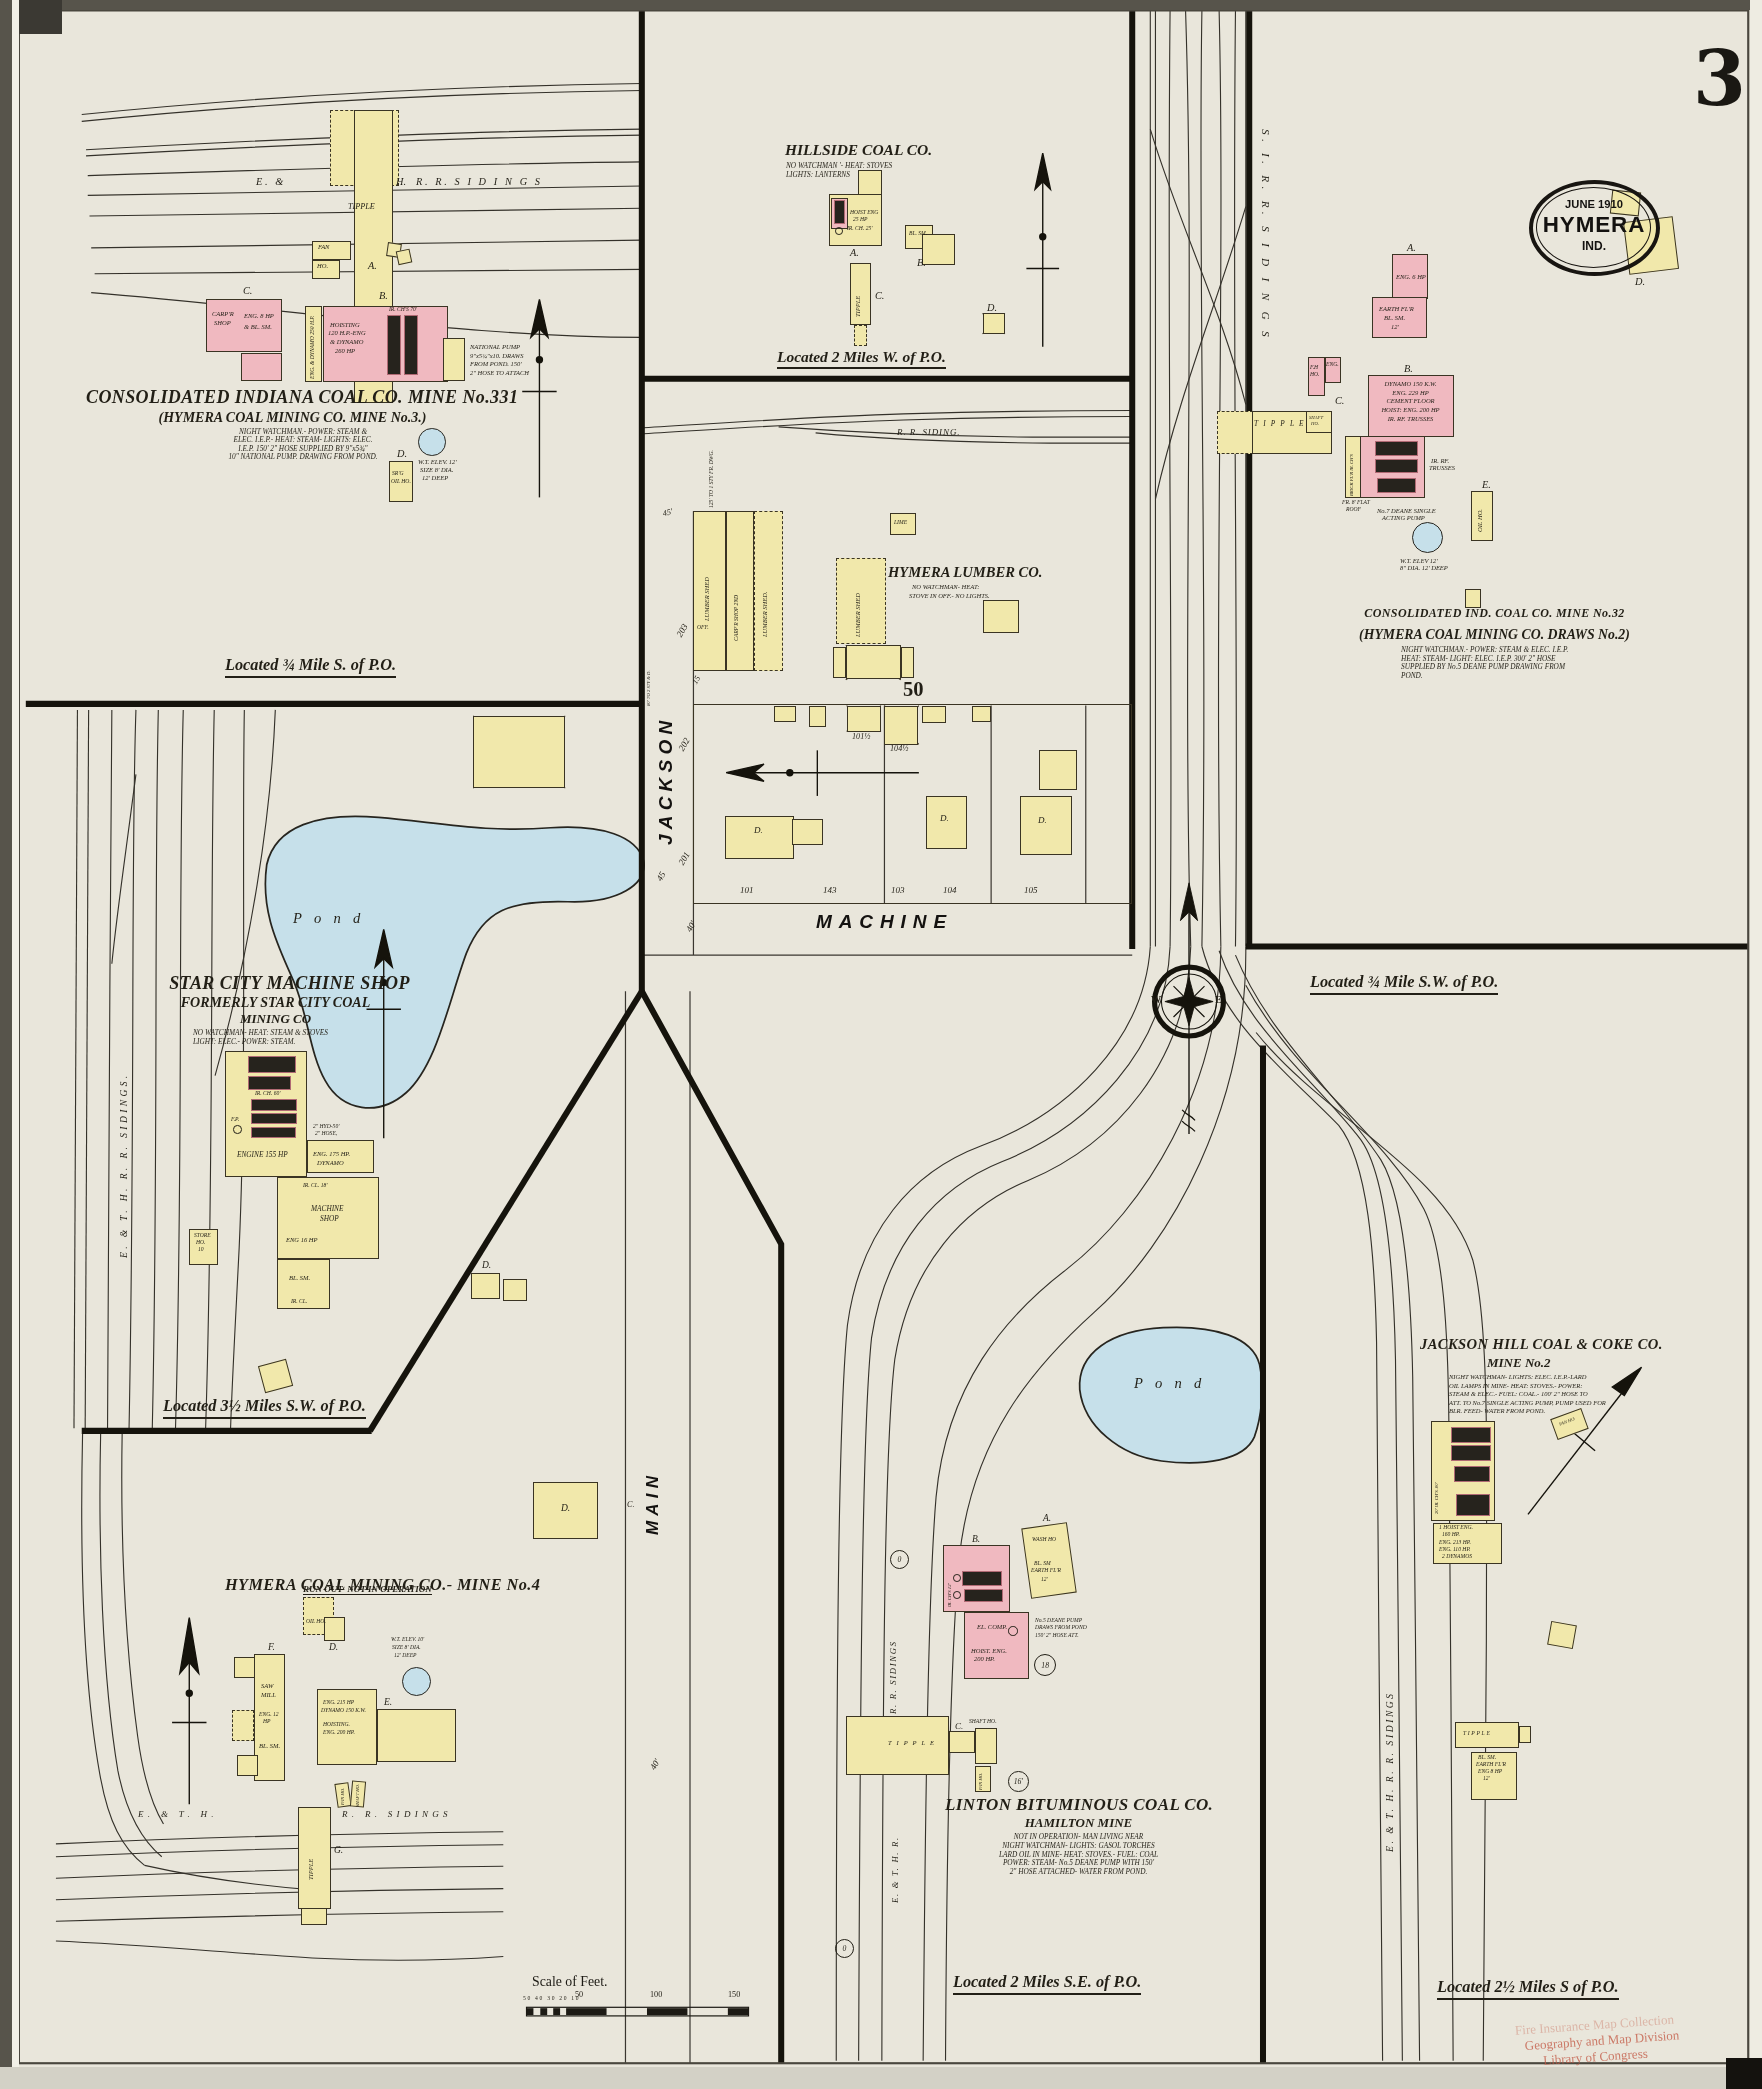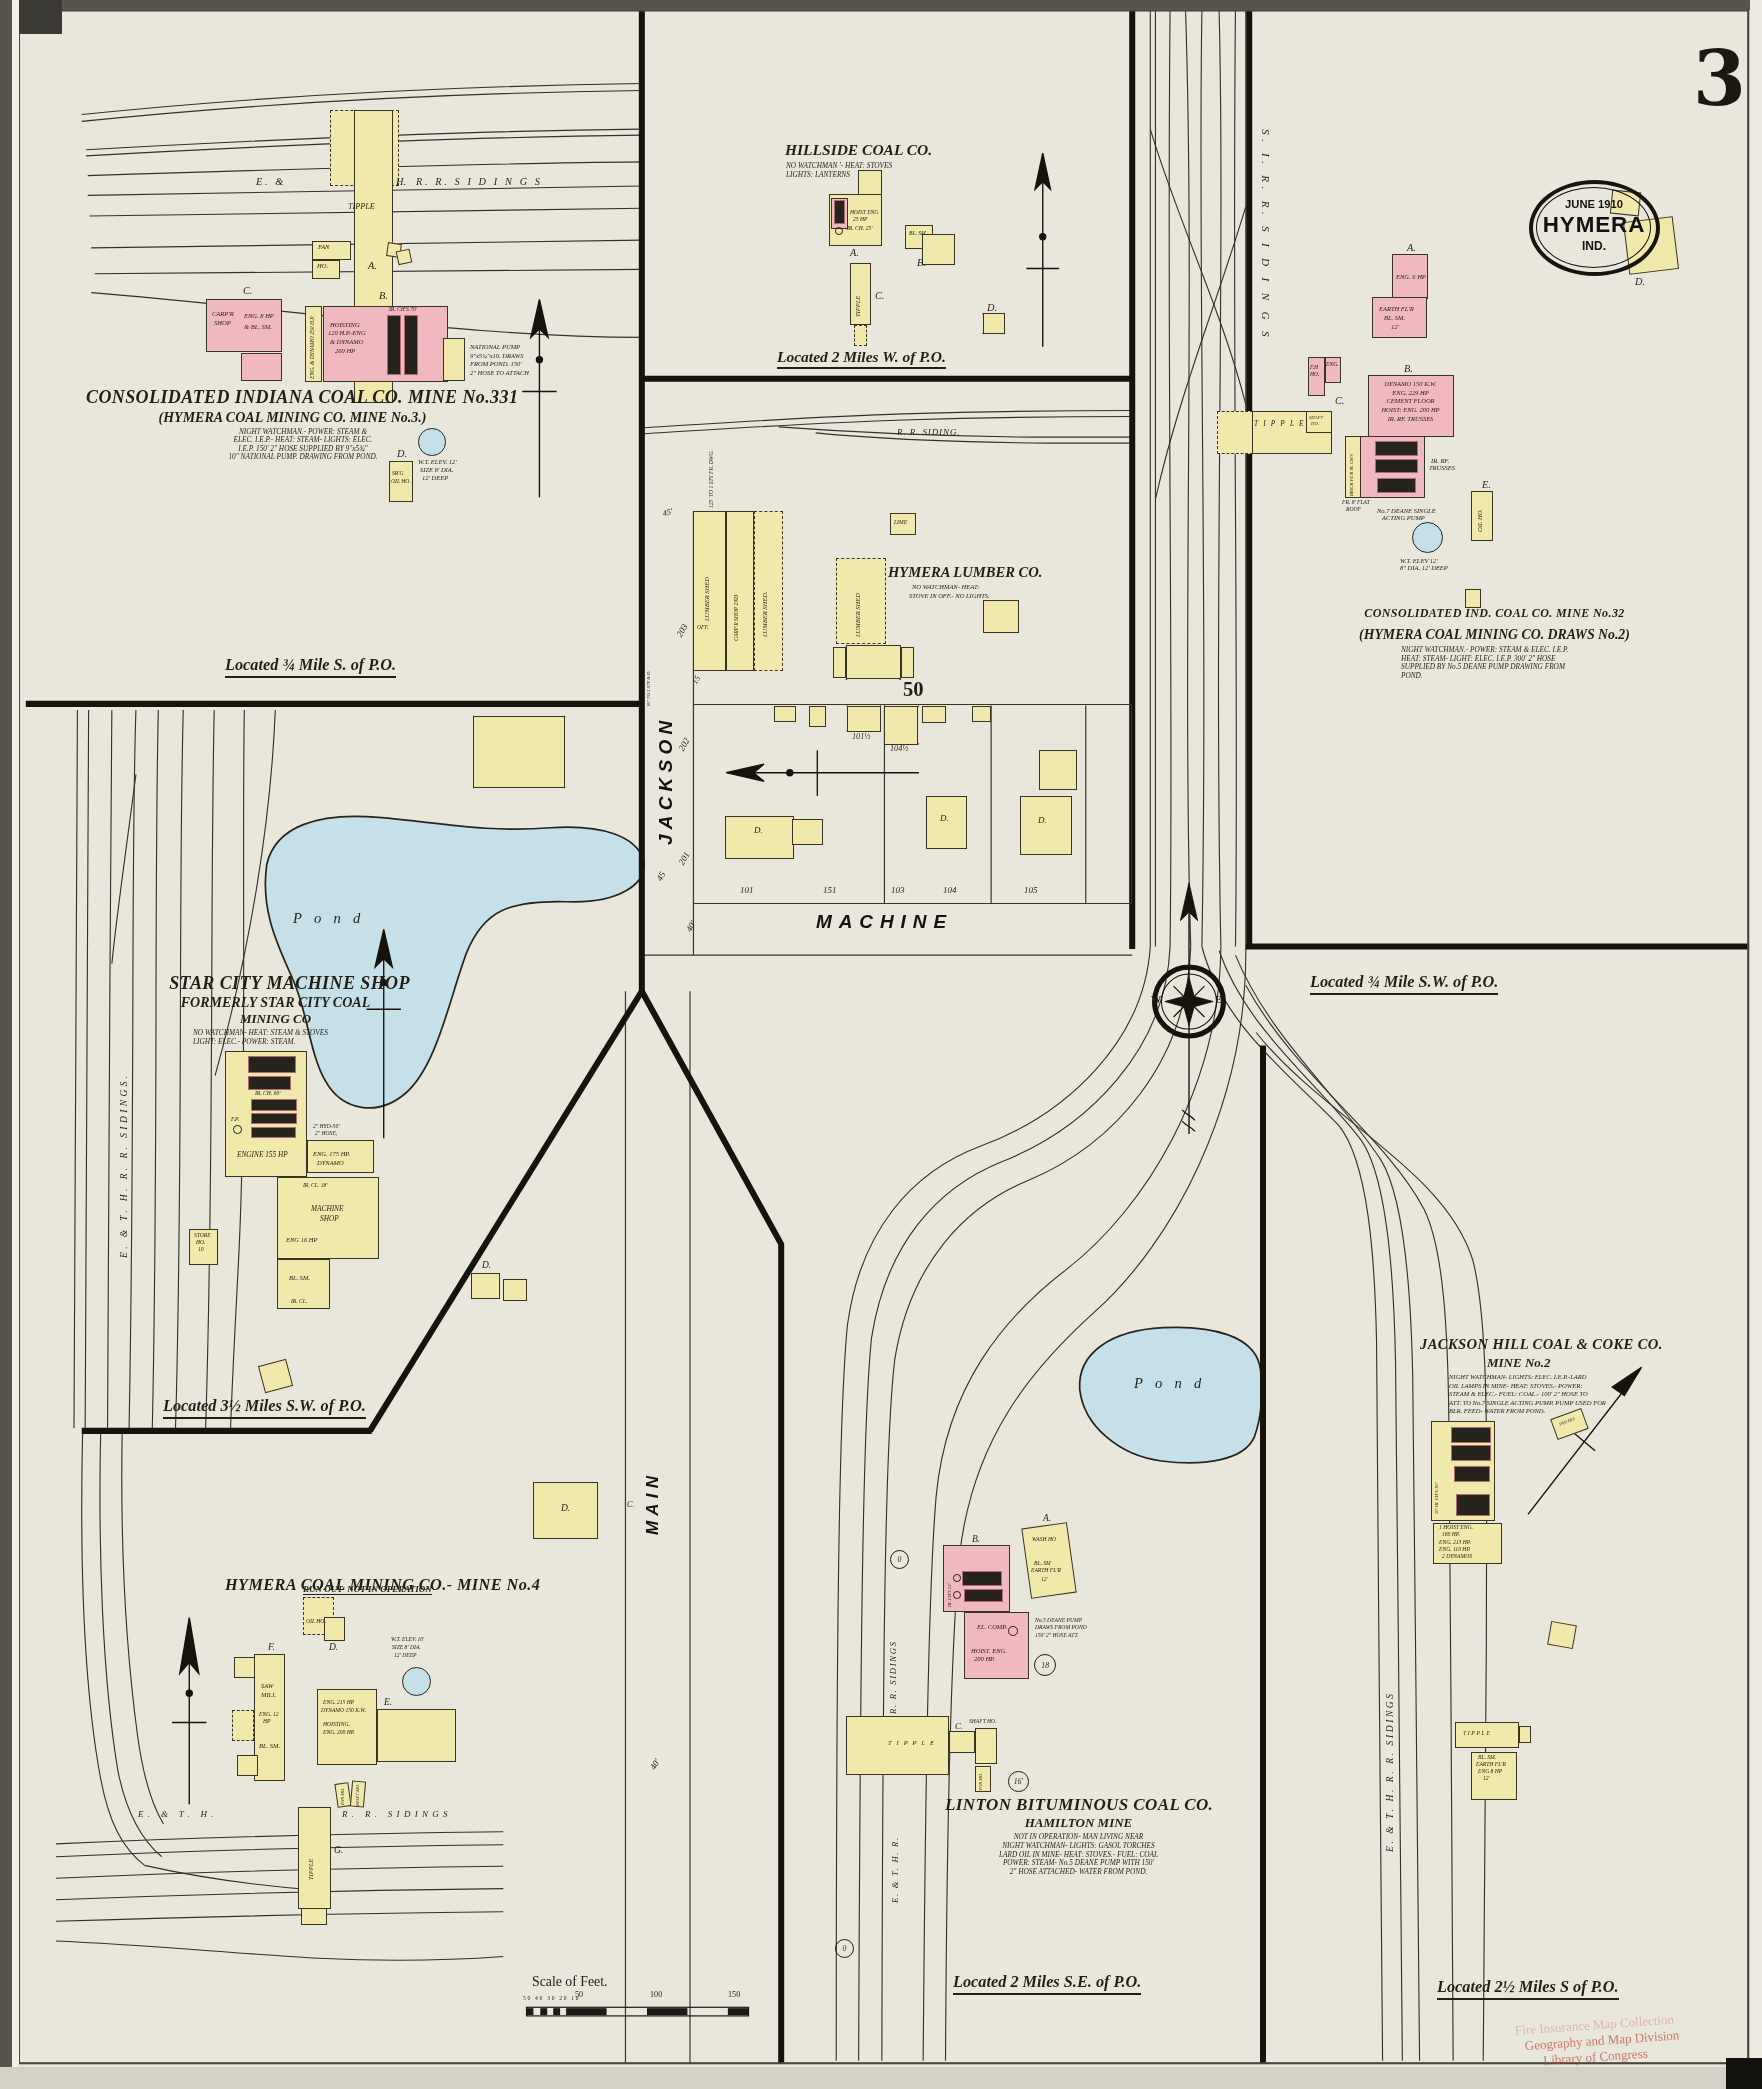--- a/index.html
+++ b/index.html
@@ -377,21 +377,21 @@
   <div class="lab st vert" style="left:656px;top:845px;font-size:19px;letter-spacing:5.2px;">JACKSON</div>
   <div class="lab st" style="left:816px;top:912px;font-size:19px;letter-spacing:6.9px;">MACHINE</div>
   <div class="lab st vert" style="left:644px;top:1535px;font-size:17px;letter-spacing:5.2px;">MAIN</div>
   <div class="lab t10 r60" style="left:676px;top:626px;">203</div>
   <div class="lab t10 r60" style="left:678px;top:740px;">202</div>
   <div class="lab t10 r60" style="left:678px;top:854px;">201</div>
   <div class="lab t10 r60" style="left:657px;top:872px;">45</div>
   <div class="lab t9 r60" style="left:693px;top:676px;">15</div>
   <div class="lab t5 vert" style="left:647px;top:706px;">80' TO 2 STY &amp; D.</div>
   <div class="lab t10" style="left:740px;top:886px;">101</div>
-  <div class="lab t10" style="left:823px;top:886px;">151</div>
+  <div class="lab t10" style="left:823px;top:886px;">143</div>
   <div class="lab t10" style="left:891px;top:886px;">103</div>
   <div class="lab t10" style="left:943px;top:886px;">104</div>
   <div class="lab t10" style="left:1024px;top:886px;">105</div>
   <div class="lab t10 r60" style="left:686px;top:922px;">40'</div>
   <div class="lab t10 r60" style="left:650px;top:1760px;">40'</div>
   <div class="lab t9" style="left:627px;top:1501px;">C.</div>
 
   <div class="lab ti ctr" style="left:169px;top:973px;width:241px;">STAR CITY MACHINE SHOP</div>
   <div class="lab ctr" style="left:169px;top:995px;width:213px;font:italic bold 14px 'Liberation Serif',serif;">FORMERLY STAR CITY COAL</div>
   <div class="lab ctr" style="left:169px;top:1011px;width:213px;font:italic bold 13px 'Liberation Serif',serif;">MINING CO</div>

